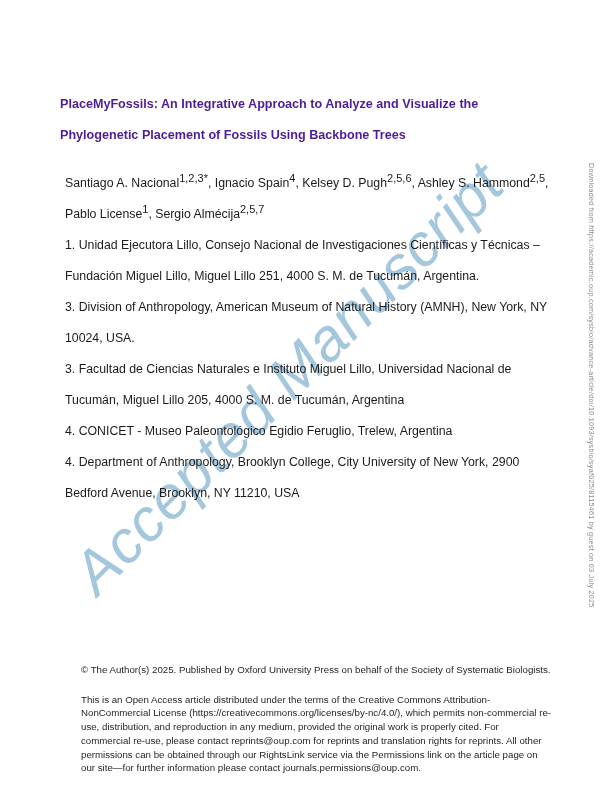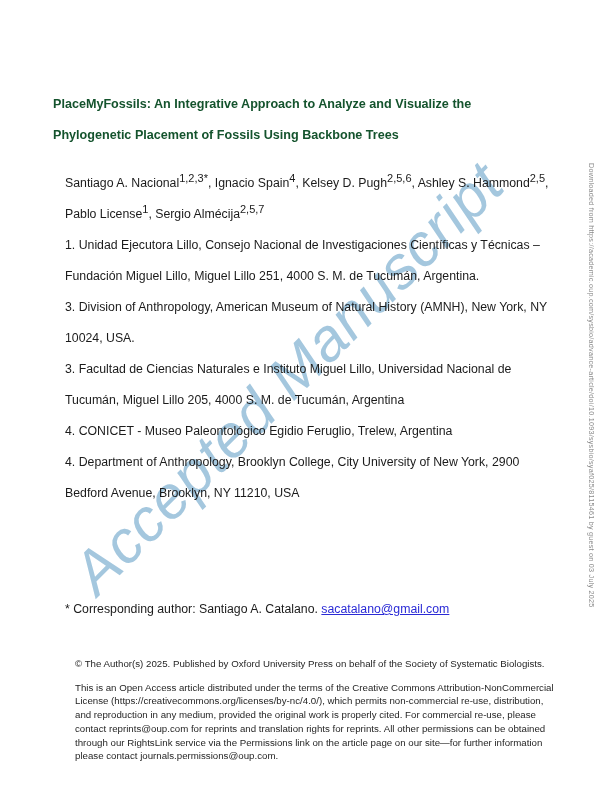--- a/index.html
+++ b/index.html
@@ -35,27 +35,27 @@
     writing-mode: vertical-rl;
     font-size: 7.2px;
     letter-spacing: 0.25px;
     color: #8a8a8a;
     white-space: nowrap;
     z-index: 2;
   }
 
   .title {
     position: absolute;
-    left: 53px; top: 89px;
+    left: 60px; top: 89px;
     width: 492px;
     margin: 0;
     font-size: 12.6px;
     font-weight: bold;
     line-height: 31px;
-    color: #14532d;
+    color: #4c1d95;
     z-index: 1;
   }
 
   .body-text {
     position: absolute;
     left: 65px; top: 168px;
     width: 497px;
     font-size: 12.3px;
     line-height: 31px;
     z-index: 1;
@@ -83,21 +83,21 @@
 
   .footer {
     position: absolute;
     left: 65px; top: 647px;
     width: 502px;
     font-size: 9.7px;
     line-height: 13.7px;
     color: #1f1f1f;
     z-index: 1;
   }
-  .footer p { margin: 10px; }
+  .footer p { margin: 16px; }
 </style>
 </head>
 <body>
 
 <div class="page">
 
   <div class="watermark">Accepted Manuscript</div>
 
   <div class="sidebar-text">Downloaded from https://academic.oup.com/sysbio/advance-article/doi/10.1093/sysbio/syaf025/8115461 by guest on 03 July 2025</div>
 
@@ -107,22 +107,19 @@
     <p class="authors" id="authors"><span>Santiago A. Nacional</span><sup>1,2,3*</sup>, <span>Ignacio Spain</span><sup>4</sup>, <span>Kelsey D. Pugh</span><sup>2,5,6</sup>, <span>Ashley S. Hammond</span><sup>2,5</sup>, <span>Pablo License</span><sup>1</sup>, <span>Sergio Almécija</span><sup>2,5,7</sup></p>
     <div id="affiliations">
         <p>1. Unidad Ejecutora Lillo, Consejo Nacional de Investigaciones Científicas y Técnicas – Fundación Miguel Lillo, Miguel Lillo 251, 4000 S. M. de Tucumán, Argentina.</p>
         <p>3. Division of Anthropology, American Museum of Natural History (AMNH), New York, NY 10024, USA.</p>
         <p>3. Facultad de Ciencias Naturales e Instituto Miguel Lillo, Universidad Nacional de Tucumán, Miguel Lillo 205, 4000 S. M. de Tucumán, Argentina</p>
         <p>4. CONICET - Museo Paleontológico Egidio Feruglio, Trelew, Argentina</p>
         <p>4. Department of Anthropology, Brooklyn College, City University of New York, 2900 Bedford Avenue, Brooklyn, NY 11210, USA</p>
       </div>
   </div>
 
-  <p class="corresponding">
-    <span>* Corresponding author: Santiago A. Catalano. </span><a class="email" href="#">sacatalano@gmail.com</a>
-  </p>
 
   <div class="footer">
     <p>© The Author(s) 2025. Published by Oxford University Press on behalf of the Society of Systematic Biologists.</p>
     <p>This is an Open Access article distributed under the terms of the Creative Commons Attribution-NonCommercial License (https://creativecommons.org/licenses/by-nc/4.0/), which permits non-commercial re-use, distribution, and reproduction in any medium, provided the original work is properly cited. For commercial re-use, please contact reprints@oup.com for reprints and translation rights for reprints. All other permissions can be obtained through our RightsLink service via the Permissions link on the article page on our site—for further information please contact journals.permissions@oup.com.</p>
   </div>
 
 </div>
 
 </body></html>

